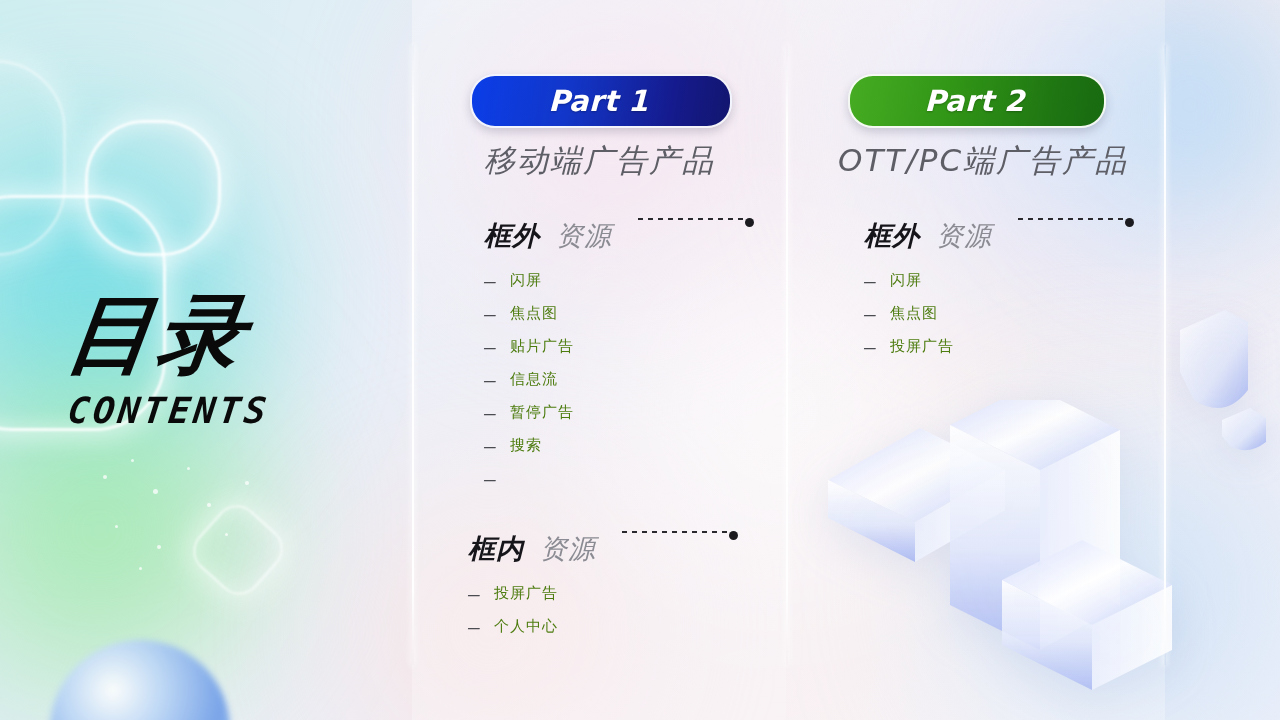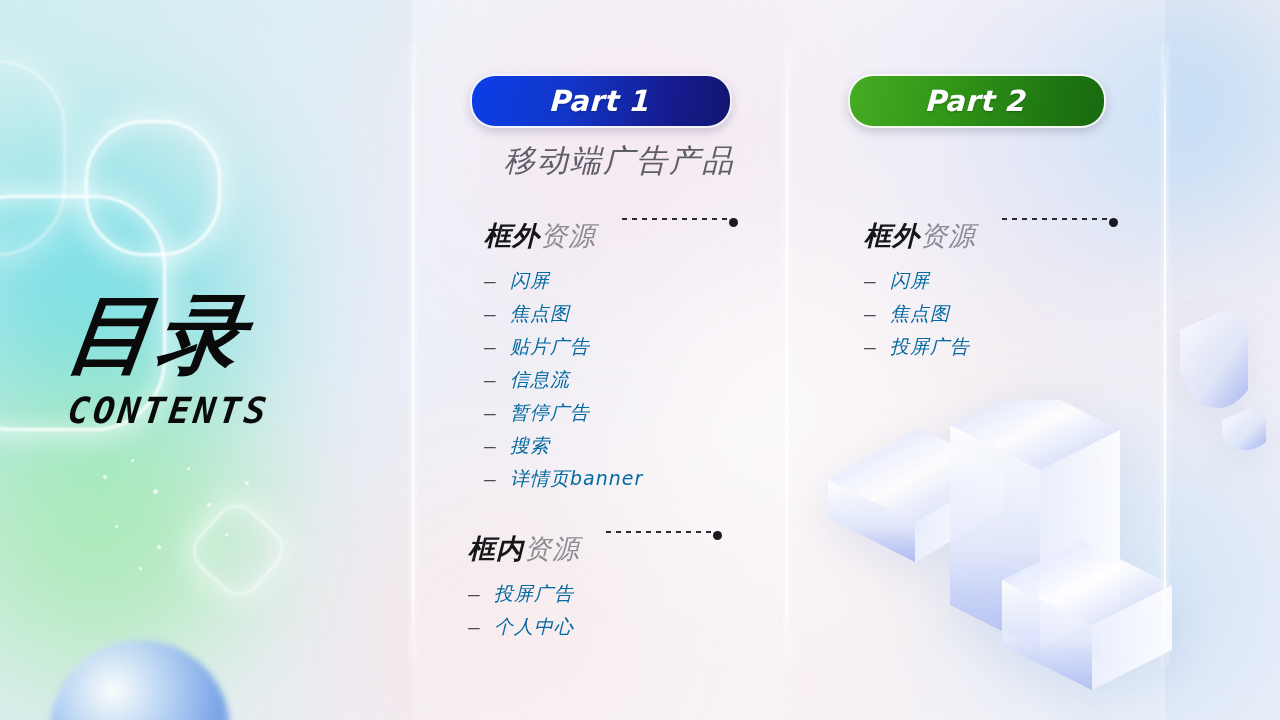--- a/index.html
+++ b/index.html
@@ -81,43 +81,43 @@
   .pill-2{left:848px;top:74px;width:254px;
     background:linear-gradient(100deg,#46ac22 0%,#309416 42%,#1e7512 80%,#186a10 100%);}
   .pill-label{font-family:"DejaVu Sans","Liberation Sans",sans-serif;
     font-size:29px;font-weight:700;font-style:italic;color:#fff;letter-spacing:.5px;
     transform:skewX(-4deg);text-shadow:0 1px 2px rgba(0,0,0,.25);}
 
   
   .subtitle{position:absolute;top:140px;font-size:31px;font-style:italic;
     color:#5e5e66;letter-spacing:2px;white-space:nowrap;
     font-family:"DejaVu Sans","Liberation Sans",sans-serif;}
-  .sub-1{left:504px;text-align:right;}
+  .sub-1{left:484px;text-align:right;}
   .sub-2{left:838px;}
 
   
   .group{position:absolute;}
   .g1a{left:484px;top:218px;}
   .g1b{left:468px;top:531px;}
   .g2a{left:864px;top:218px;}
 
   .group-head{display:flex;align-items:flex-start;height:34px;}
   .head-strong{font-size:27px;font-weight:700;font-style:italic;color:#15151a;
     letter-spacing:1px;font-family:"DejaVu Sans","Liberation Sans",sans-serif;}
   .head-light{font-size:27px;font-style:italic;color:#8b8b93;letter-spacing:1px;
-    font-family:"DejaVu Sans","Liberation Sans",sans-serif;}
+    font-family:"DejaVu Sans","Liberation Sans",sans-serif;margin-left:16px;}
   .dash-line{margin-left:26px;width:108px;height:2px;flex:0 0 auto;
     background-image:linear-gradient(to right,#2a2a2e 0 5px,transparent 5px 10px);
     background-size:10px 2px;background-repeat:repeat-x;}
   .dash-dot{width:9px;height:9px;border-radius:50%;background:#1b1b1f;margin-left:-1px;}
 
   .item-list{margin-top:12px;}
   .item{display:flex;align-items:center;height:33px;}
   .item-dash{width:26px;color:#4b4b52;font-size:21px;font-style:italic;line-height:1;}
-  .item-text{font-size:19px;font-style:italic;color:#0369a1;letter-spacing:1px;
+  .item-text{font-size:15px;color:#4d7c0f;letter-spacing:1px;
     font-family:"DejaVu Sans","Liberation Sans",sans-serif;}
   .crystal-wrap{position:absolute;left:820px;top:400px;width:360px;height:320px;filter:drop-shadow(0 14px 22px rgba(120,140,200,.22));}
   .crystal-wrap2{position:absolute;left:1170px;top:300px;width:130px;height:180px;filter:drop-shadow(0 10px 16px rgba(120,140,200,.18));}
 </style>
 </head>
 <body>
 
 <div class="slide">
 
   <div class="bg-base"></div>
@@ -214,20 +214,21 @@
   </div>
 
   <div class="pill pill-1">
     <span class="pill-label">Part 1</span>
   </div>
   <div class="subtitle sub-1">移动端广告产品</div>
 
   <div class="pill pill-2">
     <span class="pill-label">Part 2</span>
   </div>
+  <div class="subtitle sub-2">OTT/PC端广告产品</div>
 
   <div class="group g1a">
     <div class="group-head">
       <span class="head-strong">框外</span>
       <span class="head-light">资源</span>
       <span class="dash-line"></span>
       <span class="dash-dot"></span>
     </div>
     <div class="item-list">
       <div class="item">
@@ -249,21 +250,20 @@
       <div class="item">
           <span class="item-dash">–</span>
           <span class="item-text">暂停广告</span>
         </div>
       <div class="item">
           <span class="item-dash">–</span>
           <span class="item-text">搜索</span>
         </div>
       <div class="item">
           <span class="item-dash">–</span>
-          <span class="item-text">详情页banner</span>
         </div>
     </div>
   </div>
 
   <div class="group g1b">
     <div class="group-head">
       <span class="head-strong">框内</span>
       <span class="head-light">资源</span>
       <span class="dash-line"></span>
       <span class="dash-dot"></span>

